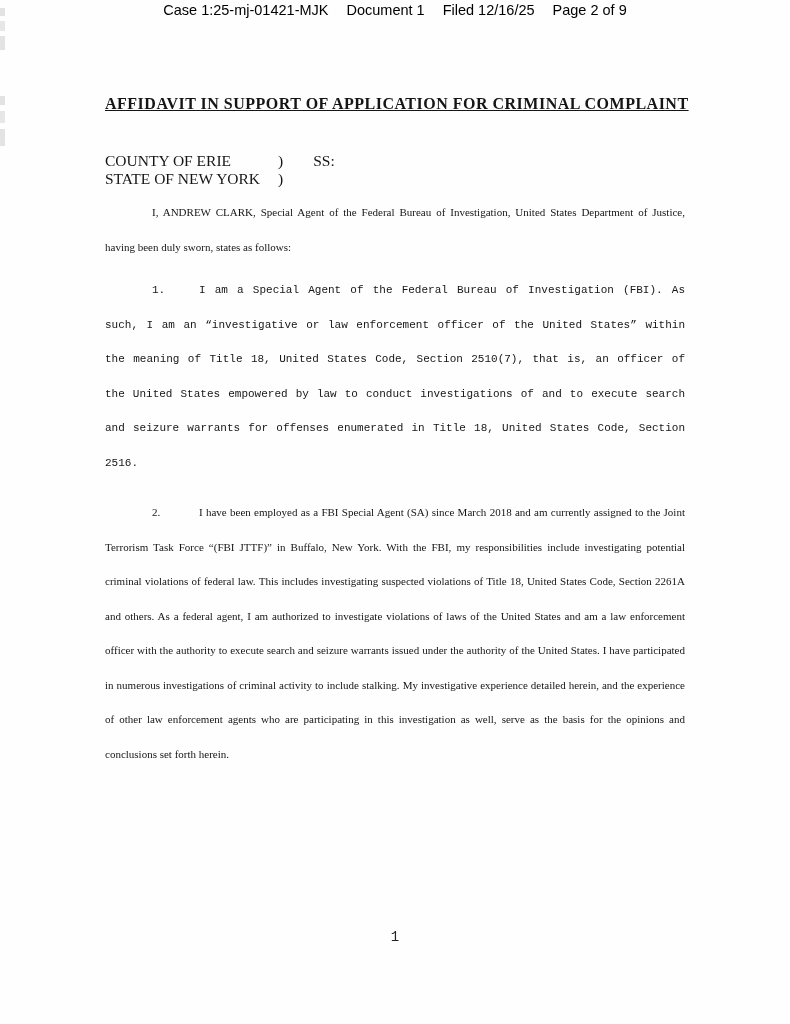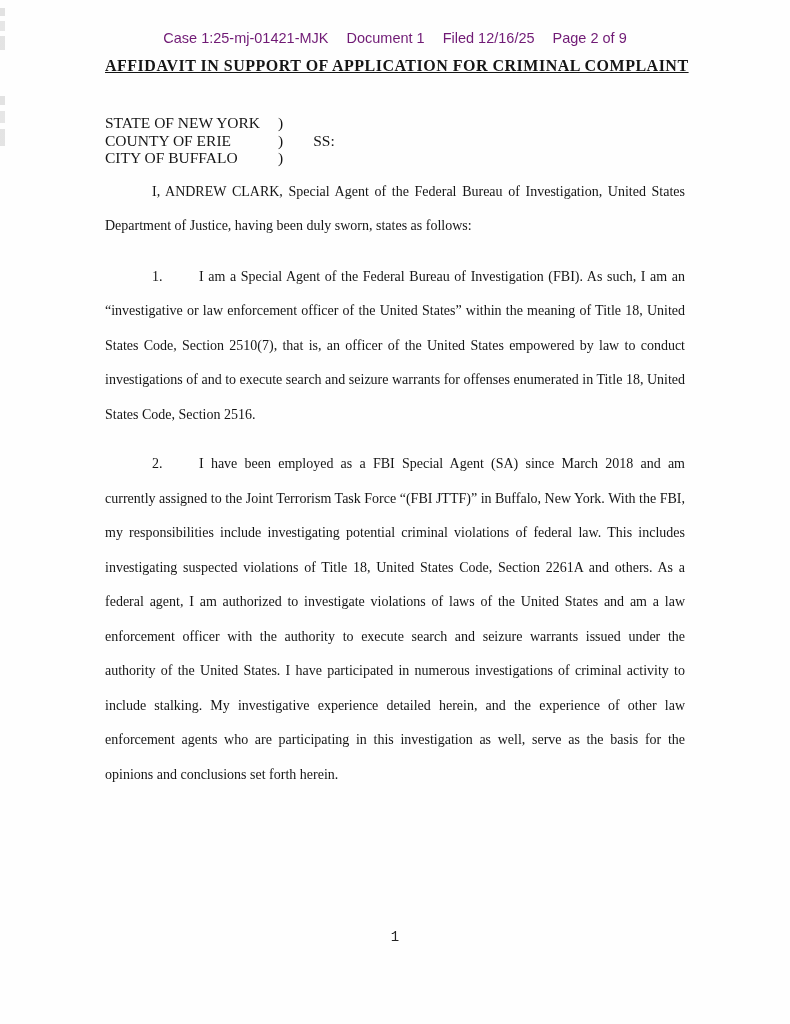--- a/index.html
+++ b/index.html
@@ -19,39 +19,39 @@
     left: 0;
     width: 5px;
     background: linear-gradient(180deg, #d6d6d6 0 18%, transparent 18% 30%, #dcdcdc 30% 55%, transparent 55% 66%, #d8d8d8 66% 100%);
     opacity: 0.7;
   }
   .a1 { top: 8px;  height: 42px; }
   .a2 { top: 96px; height: 50px; }
 
   .ecf-header {
     position: absolute;
-    top: 30px;
+    top: 2px;
     left: 0;
     width: 100%;
     text-align: center;
     font-family: "Liberation Sans", sans-serif;
     font-size: 14.5px;
-    color: #701a75;
+    color: #000000;
     white-space: nowrap;
   }
   .ecf-header span { margin: 0 9px; }
 
   .content {
     position: absolute;
     left: 105px;
     top: 0;
     width: 580px;
   }
   .doc-title {
-    margin-top: 57px;
+    margin-top: 95px;
     text-align: center;
     font-size: 16px;
     font-weight: bold;
     letter-spacing: 0.5px;
     text-decoration: underline;
     white-space: nowrap;
   }
   .venue {
     margin-top: 39px;
     font-size: 15.5px;
@@ -62,27 +62,27 @@
 
   .section-heading {
     margin-top: 30px;
     text-align: center;
     font-size: 15.5px;
     font-weight: bold;
     letter-spacing: 0.4px;
     text-decoration: underline;
   }
   p {
-    font-size: 14px;
+    font-size: 11px;
     line-height: 34.5px;
     text-align: justify;
     text-indent: 47px;
   }
   .intro { margin-top: 8px; }
-  .numbered-1 { margin-top: 16px; }
+  .numbered-1 { margin-top: 9px; font-family: Liberation Mono, monospace; }
   .numbered-2 { margin-top: 15px; }
   .pnum { display: inline-block; width: 47px; text-indent: 0; }
 
   .page-number {
     position: absolute;
     top: 929px;
     left: 0;
     width: 100%;
     text-align: center;
     font-family: "Liberation Mono", monospace;
@@ -101,27 +101,24 @@
   <div class="ecf-header">
     <span>Case 1:25-mj-01421-MJK</span><span>Document 1</span><span>Filed 12/16/25</span><span>Page 2 of 9</span>
   </div>
 
   <div class="content">
 
     <h1 class="doc-title">AFFIDAVIT IN SUPPORT OF APPLICATION FOR CRIMINAL COMPLAINT</h1>
 
     <div class="venue">
       <div class="venue-row">
-        <span class="venue-label">STATE OF NEW YORK</span><span class="venue-paren">)</span><span class="venue-ss"></span>
-      </div>
-      <div class="venue-row">
         <span class="venue-label">COUNTY OF ERIE</span><span class="venue-paren">)</span><span class="venue-ss">SS:</span>
       </div>
       <div class="venue-row">
-        <span class="venue-label">CITY OF BUFFALO</span><span class="venue-paren">)</span><span class="venue-ss"></span>
+        <span class="venue-label">STATE OF NEW YORK</span><span class="venue-paren">)</span><span class="venue-ss"></span>
       </div>
     </div>
 
 
     <p class="intro">I, ANDREW CLARK, Special Agent of the Federal Bureau of Investigation, United States Department of Justice, having been duly sworn, states as follows:</p>
 
     <p class="numbered-1"><span class="pnum">1.</span><span>I am a Special Agent of the Federal Bureau of Investigation (FBI).  As such, I am an “investigative or law enforcement officer of the United States” within the meaning of Title 18, United States Code, Section 2510(7), that is, an officer of the United States empowered by law to conduct investigations of and to execute search and seizure warrants for offenses enumerated in Title 18, United States Code, Section 2516.</span></p>
 
     <p class="numbered-2"><span class="pnum">2.</span><span>I have been employed as a FBI Special Agent (SA) since March 2018 and am currently assigned to the Joint Terrorism Task Force “(FBI JTTF)” in Buffalo, New York. With the FBI, my responsibilities include investigating potential criminal violations of federal law. This includes investigating suspected violations of Title 18, United States Code, Section 2261A and others. As a federal agent, I am authorized to investigate violations of laws of the United States and am a law enforcement officer with the authority to execute search and seizure warrants issued under the authority of the United States. I have participated in numerous investigations of criminal activity to include stalking. My investigative experience detailed herein, and the experience of other law enforcement agents who are participating in this investigation as well, serve as the basis for the opinions and conclusions set forth herein.</span></p>
 

